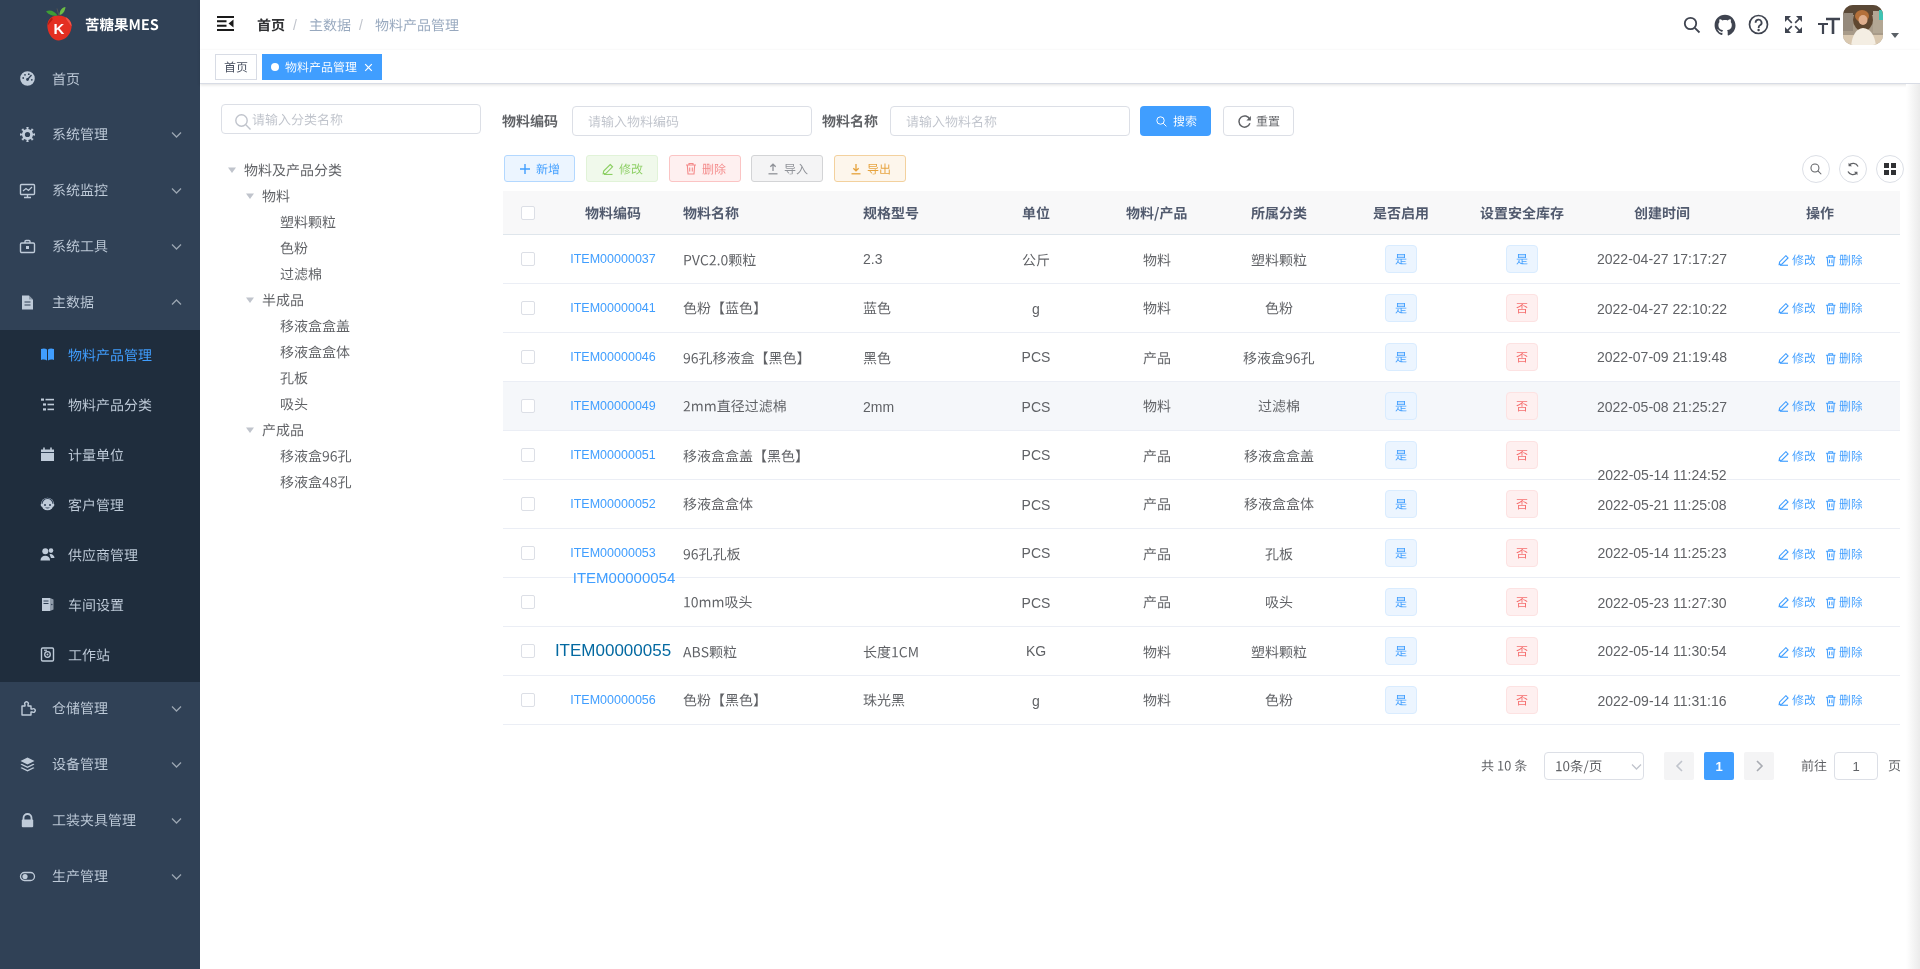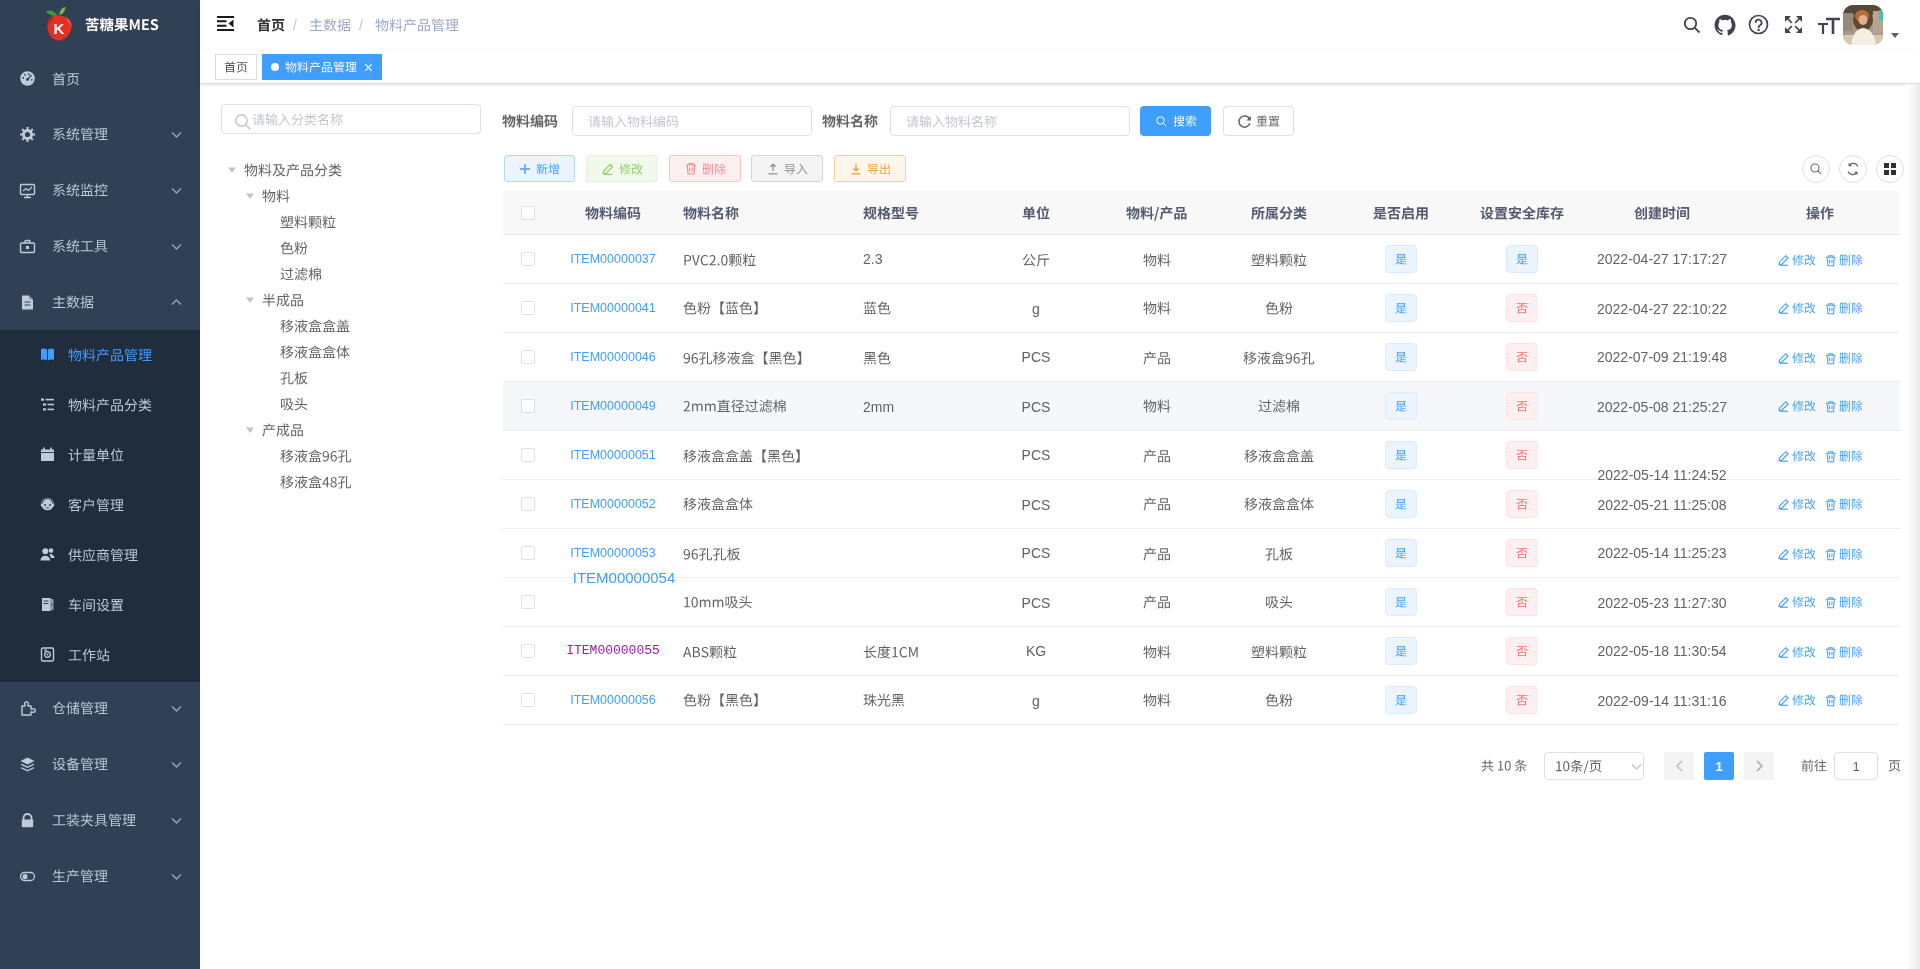--- a/index.html
+++ b/index.html
@@ -1666,21 +1666,21 @@
     <span style="width:3px"></span>
     <svg width="24" height="14" fill="#409eff">
       <g transform="translate(0 11.56) scale(0.0120 -0.0120)">
         <use href="#g92" xlink:href="#g92"></use>
         <use href="#g93" xlink:href="#g93" x="1000"></use>
       </g>
     </svg>
   </div>
 <div style="position:absolute;left:503px;top:675px;width:1397px;height:1px;background:#ebeef5;"></div>
 <div style="position:absolute;left:521px;top:644px;width:14px;height:14px;border:1px solid #dcdfe6;border-radius:2px;background:#fff"></div>
-<div style="position:absolute;font-size:13px;color:#a21caf;white-space:nowrap;line-height:16.5px;left:613px;top:643px;transform:translateX(-50%);font-family:Liberation Mono, monospace;">ITEM00000055</div>
+<div style="position:absolute;font-size:17px;color:#0369a1;white-space:nowrap;line-height:16.5px;left:613px;top:643px;transform:translateX(-50%);">ITEM00000055</div>
 <div style="position:absolute;left:683px;top:644px;width:55px;height:16px">
     <svg width="55" height="16" fill="#606266">
       <g transform="translate(0 13.32) scale(0.0140 -0.0140)">
         <use href="#g143" xlink:href="#g143"></use>
         <use href="#g144" xlink:href="#g144" x="608"></use>
         <use href="#g145" xlink:href="#g145" x="1265"></use>
         <use href="#g55" xlink:href="#g55" x="1861"></use>
         <use href="#g56" xlink:href="#g56" x="2861"></use>
       </g>
     </svg>
@@ -1722,21 +1722,21 @@
       </g>
     </svg>
   </div>
 <div style="position:absolute;left:1506px;top:637px;width:32px;height:28px;background:#fef0f0;border:1px solid #fde2e2;border-radius:4px;display:flex;align-items:center;justify-content:center">
     <svg width="12" height="14" fill="#f56c6c">
       <g transform="translate(0 11.56) scale(0.0120 -0.0120)">
         <use href="#g137" xlink:href="#g137"></use>
       </g>
     </svg>
   </div>
-<div style="position:absolute;font-size:14px;color:#606266;white-space:nowrap;line-height:18px;left:1662px;top:642px;transform:translateX(-50%);">2022-05-18 11:30:54</div>
+<div style="position:absolute;font-size:14px;color:#606266;white-space:nowrap;line-height:18px;left:1662px;top:642px;transform:translateX(-50%);">2022-05-14 11:30:54</div>
 <div style="position:absolute;left:1778px;top:644px;width:84px;height:16px;display:flex;align-items:center">
     <svg width="12" height="12" viewBox="0 0 12 12" style="">
       <path d="M8.2 1.5 L10.5 3.8 L4 10.3 L1.2 10.8 L1.7 8Z" stroke="#409eff" stroke-width="1.2" fill="none"></path>
       <path d="M2 11.5 H10.5" stroke="#409eff" stroke-width="1.2"></path>
     </svg>
     <span style="width:3px"></span>
     <svg width="24" height="14" fill="#409eff">
       <g transform="translate(0 11.56) scale(0.0120 -0.0120)">
         <use href="#g90" xlink:href="#g90"></use>
         <use href="#g91" xlink:href="#g91" x="1000"></use>

